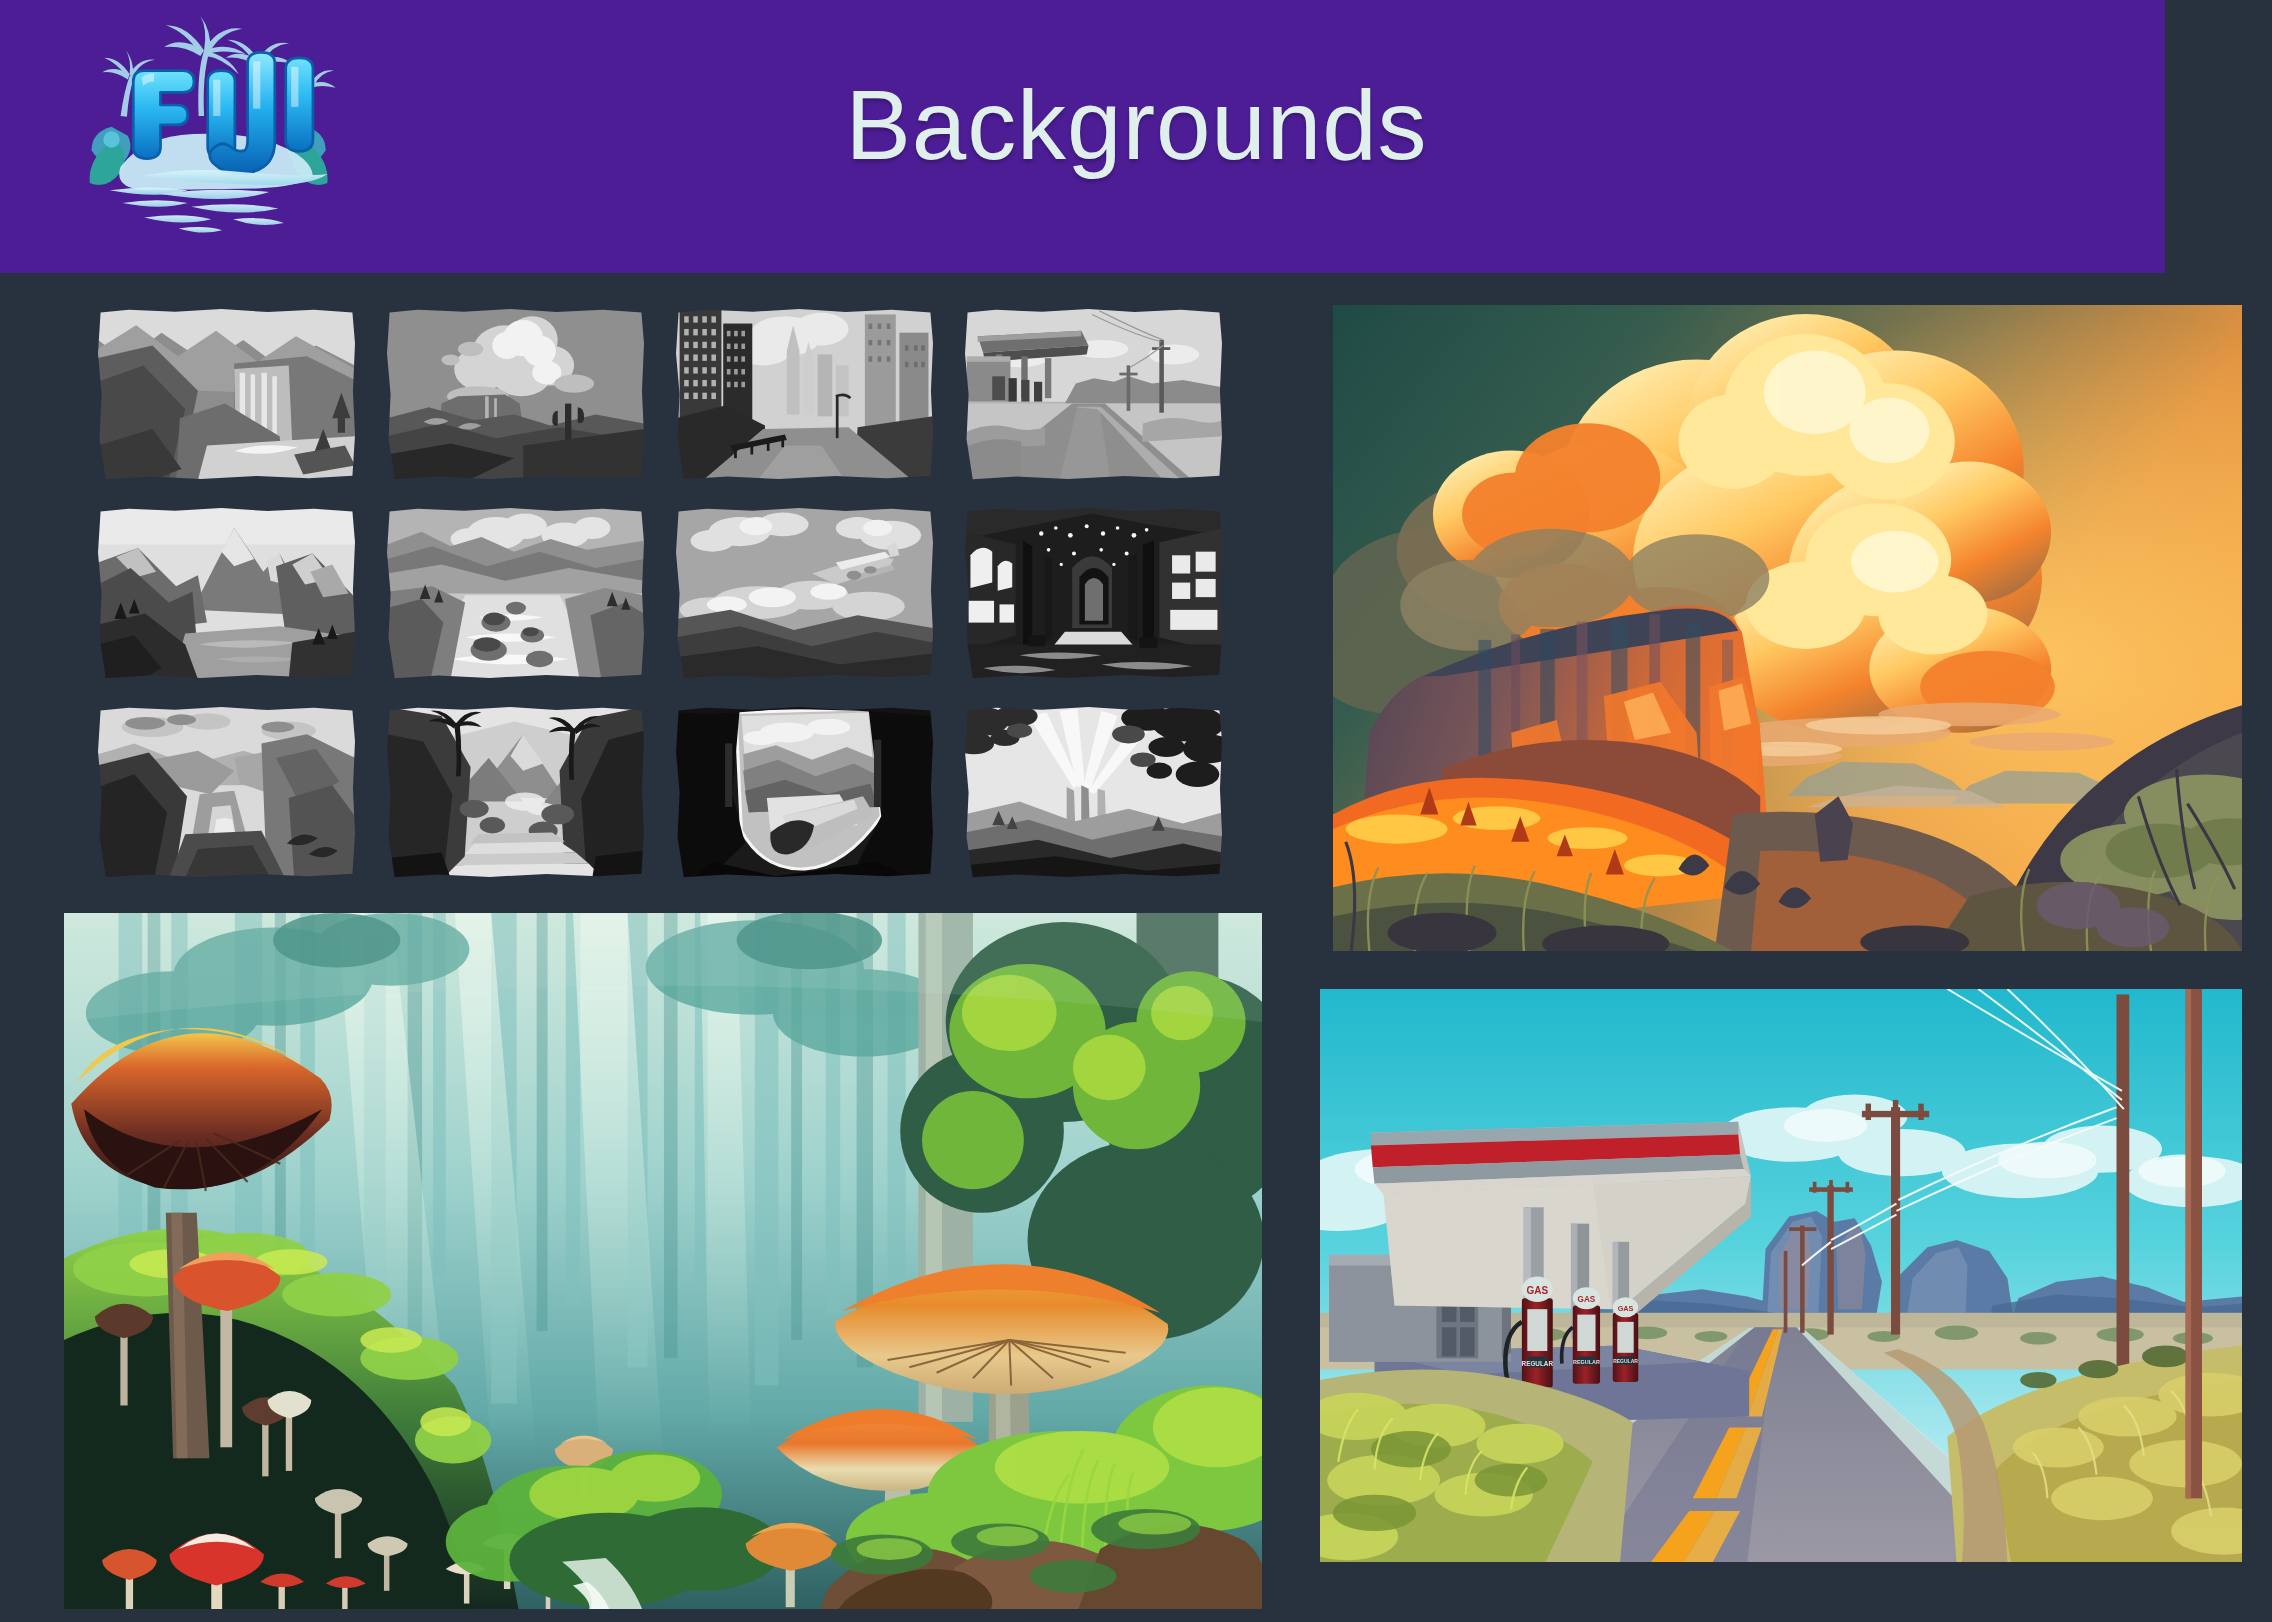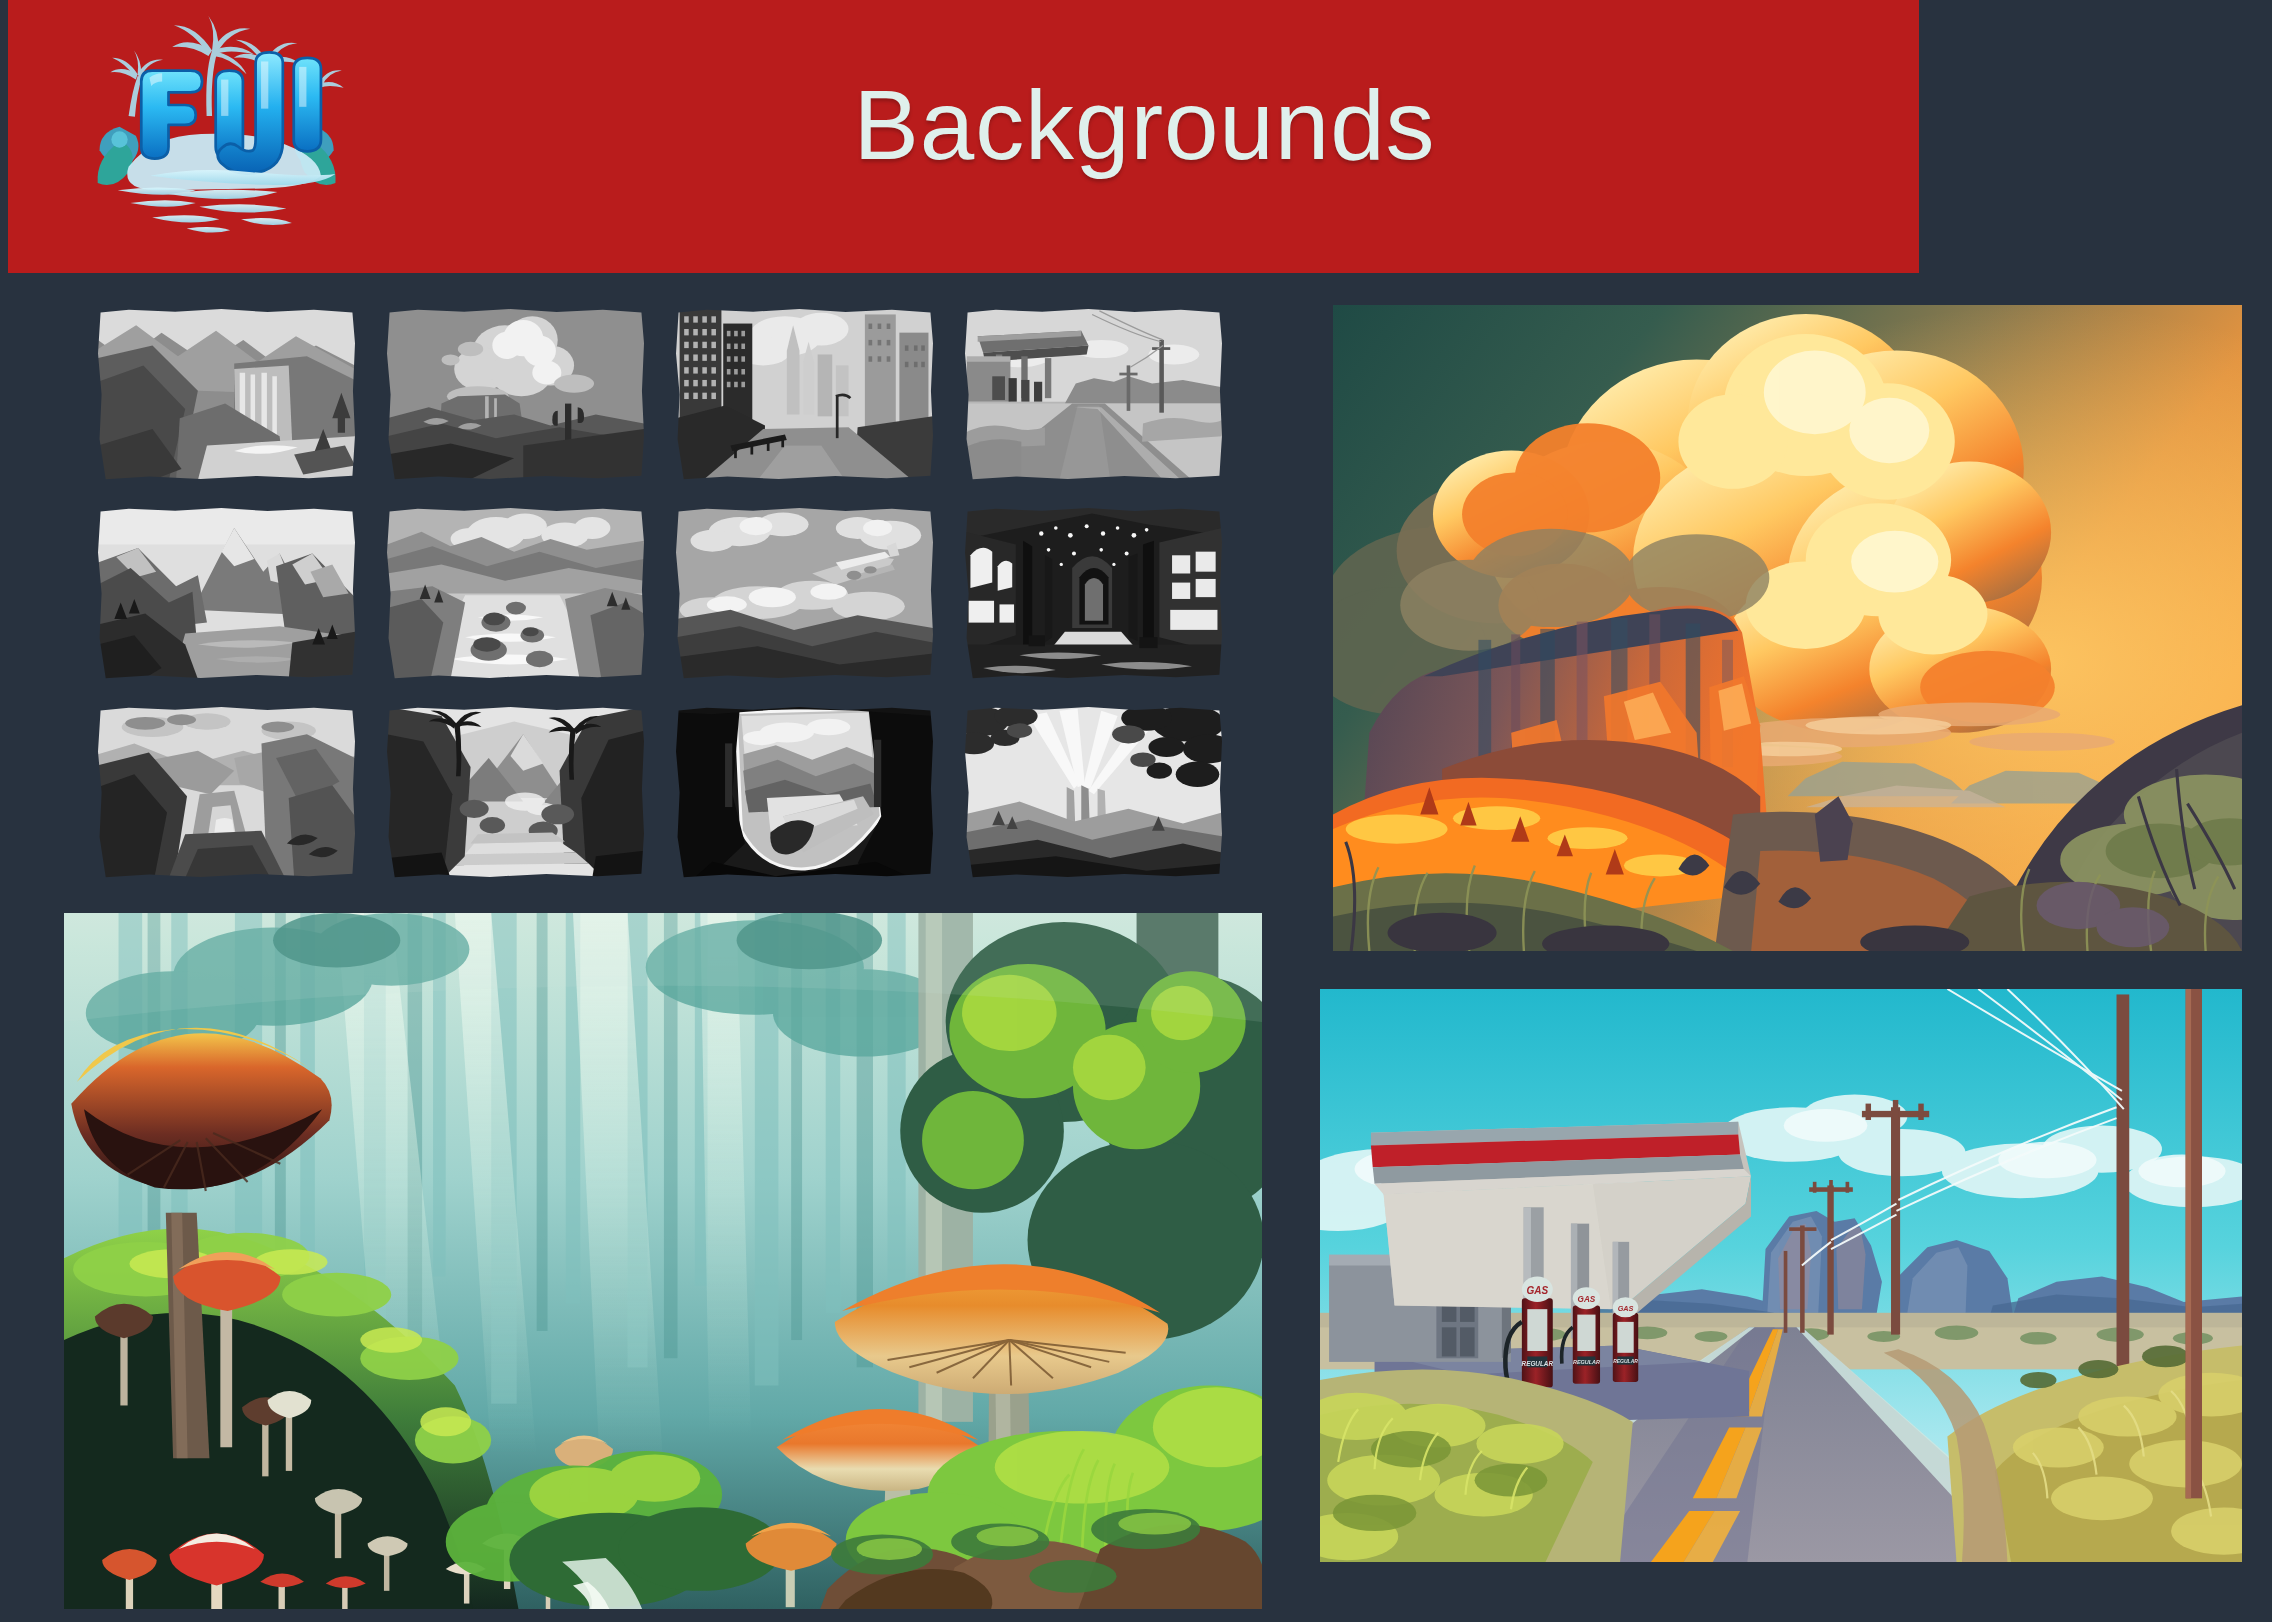--- a/index.html
+++ b/index.html
@@ -6,22 +6,22 @@
   * { margin:0; padding:0; box-sizing:border-box; }
   html,body { width:2273px; height:1623px; }
   body {
     background:#28323f;
     font-family:"Liberation Sans", sans-serif;
     overflow:hidden;
     position:relative;
   }
   
   #header {
-    position:absolute; left:8px; top:0; width:1911px; height:273px;
-    background:#b91c1c;
+    position:absolute; left:0; top:0; width:2165px; height:273px;
+    background:#4c1d95;
   }
   #page-title {
     position:absolute; left:0; top:0; width:2273px; height:273px;
     display:flex; align-items:center; justify-content:center;
     font-size:98px; font-weight:300; letter-spacing:0.9px;
     color:#dff0ec;
     text-shadow:0 2.7px 3.6px rgba(0,0,0,.22);
     padding-bottom:22px;
   }
   
@@ -51,21 +51,21 @@
   .ragged { clip-path:polygon(
       1% 2%, 12% 0.5%, 30% 1.6%, 48% 0%, 66% 1.8%, 84% 0.4%, 99% 2%,
       100% 20%, 99.2% 48%, 100% 74%, 99% 97.5%,
       82% 99%, 62% 97.6%, 40% 99.4%, 20% 98%, 3% 99.6%,
       0.6% 76%, 1.4% 50%, 0% 26%); }
   
   .panel { position:absolute; overflow:hidden; }
   .panel svg { width:100%; height:100%; display:block; }
   #panel-forest   { left:64px;   top:913px; width:1198px; height:696px; }
   #panel-desert   { left:1333px; top:305px;  width:909px; height:646px; }
-  #panel-gas      { left:1320px; top:989px; width:922px; height:573px;font-style:italic; }
+  #panel-gas      { left:1320px; top:989px; width:922px; height:573px; }
 </style>
 </head>
 <body>
 
 <div id="header">
 
   <div id="logo">
     <svg viewBox="0 0 340 270" xmlns="http://www.w3.org/2000/svg" aria-hidden="true">
       <defs>
         <linearGradient id="lg-letter" x1="0" y1="0" x2="0" y2="1">

